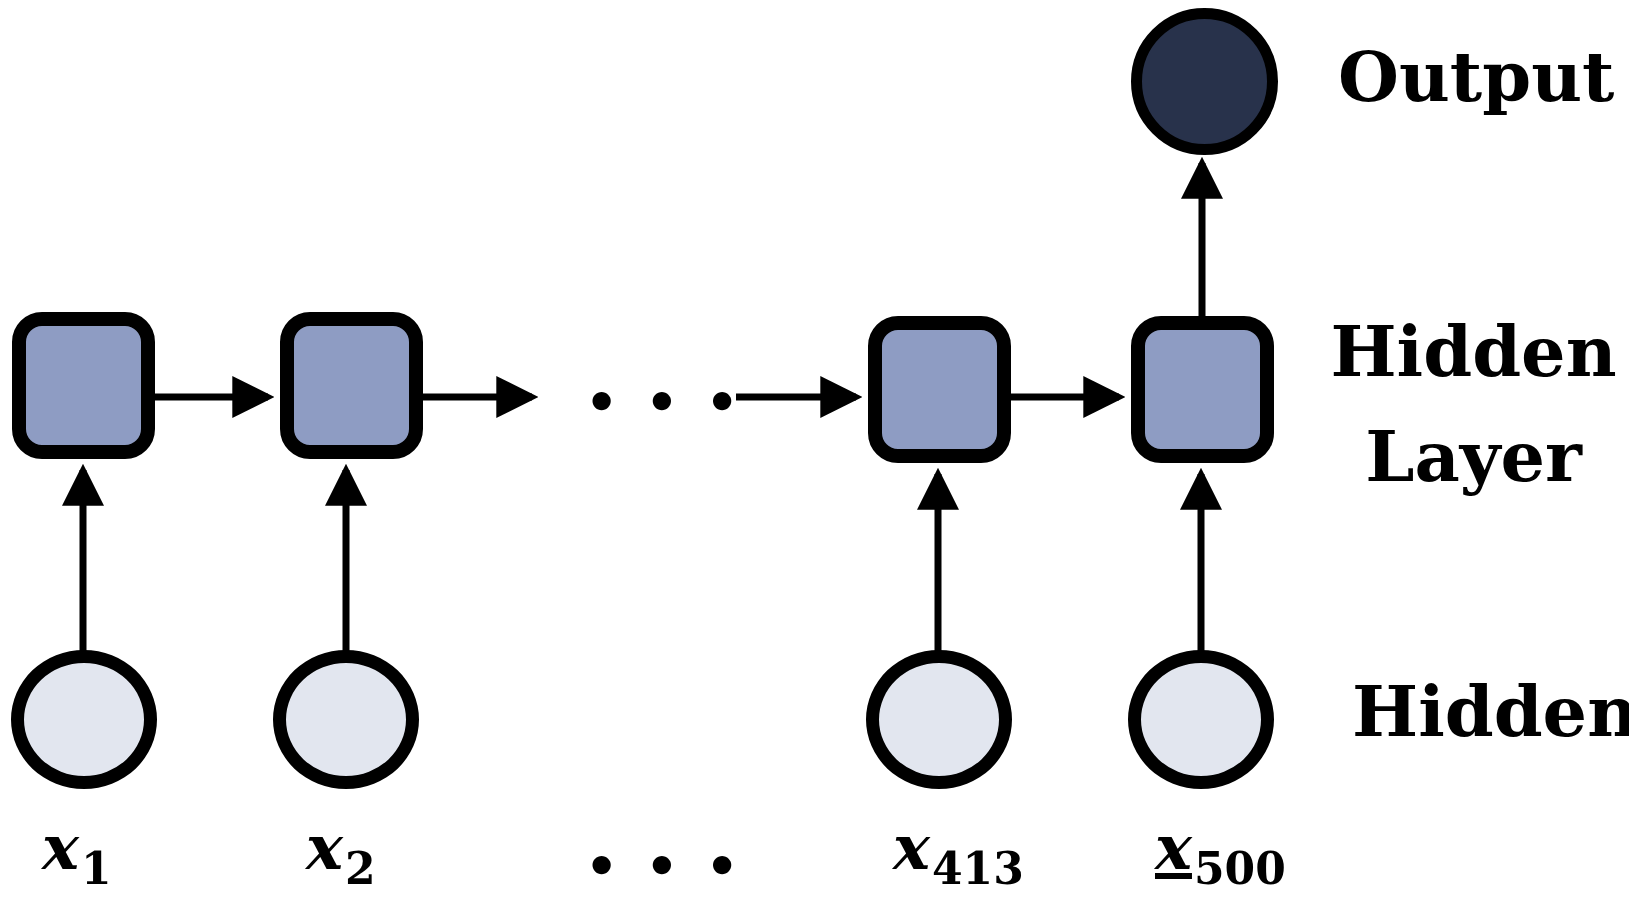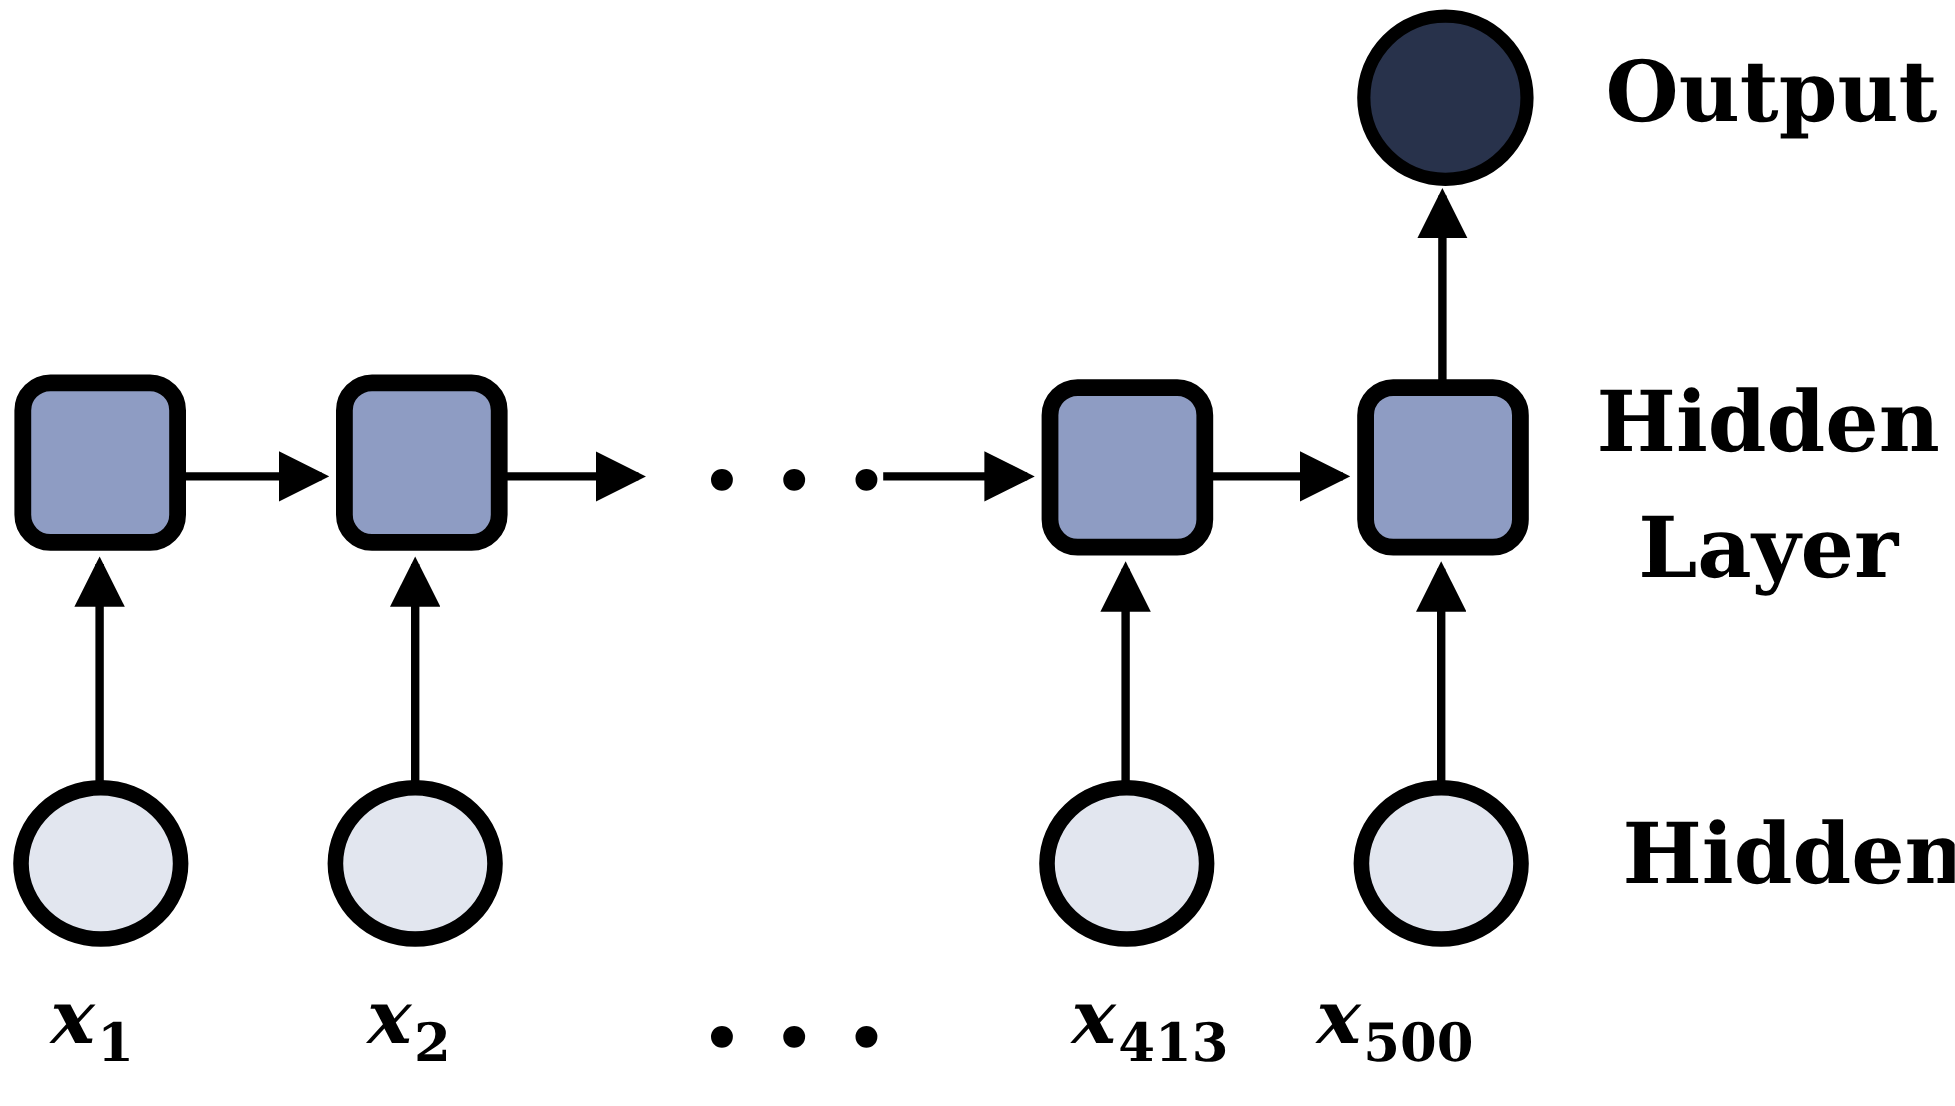--- a/index.html
+++ b/index.html
@@ -140,17 +140,17 @@
 
   <div class="xlabel" style="left:42px;top:812px;text-align:center;">
     <span>x</span><span class="sub">1</span>
   </div>
   <div class="xlabel" style="left:306px;top:812px;">
     <span>x</span><span class="sub">2</span>
   </div>
   <div class="xlabel" style="left:893px;top:812px;">
     <span>x</span><span class="sub">413</span>
   </div>
-  <div class="xlabel" style="left:1097px;top:812px;">
+  <div class="xlabel" style="left:1155px;top:812px;text-decoration:underline;">
     <span>x</span><span class="sub">500</span>
   </div>
 
 </div>
 
 </body></html>

